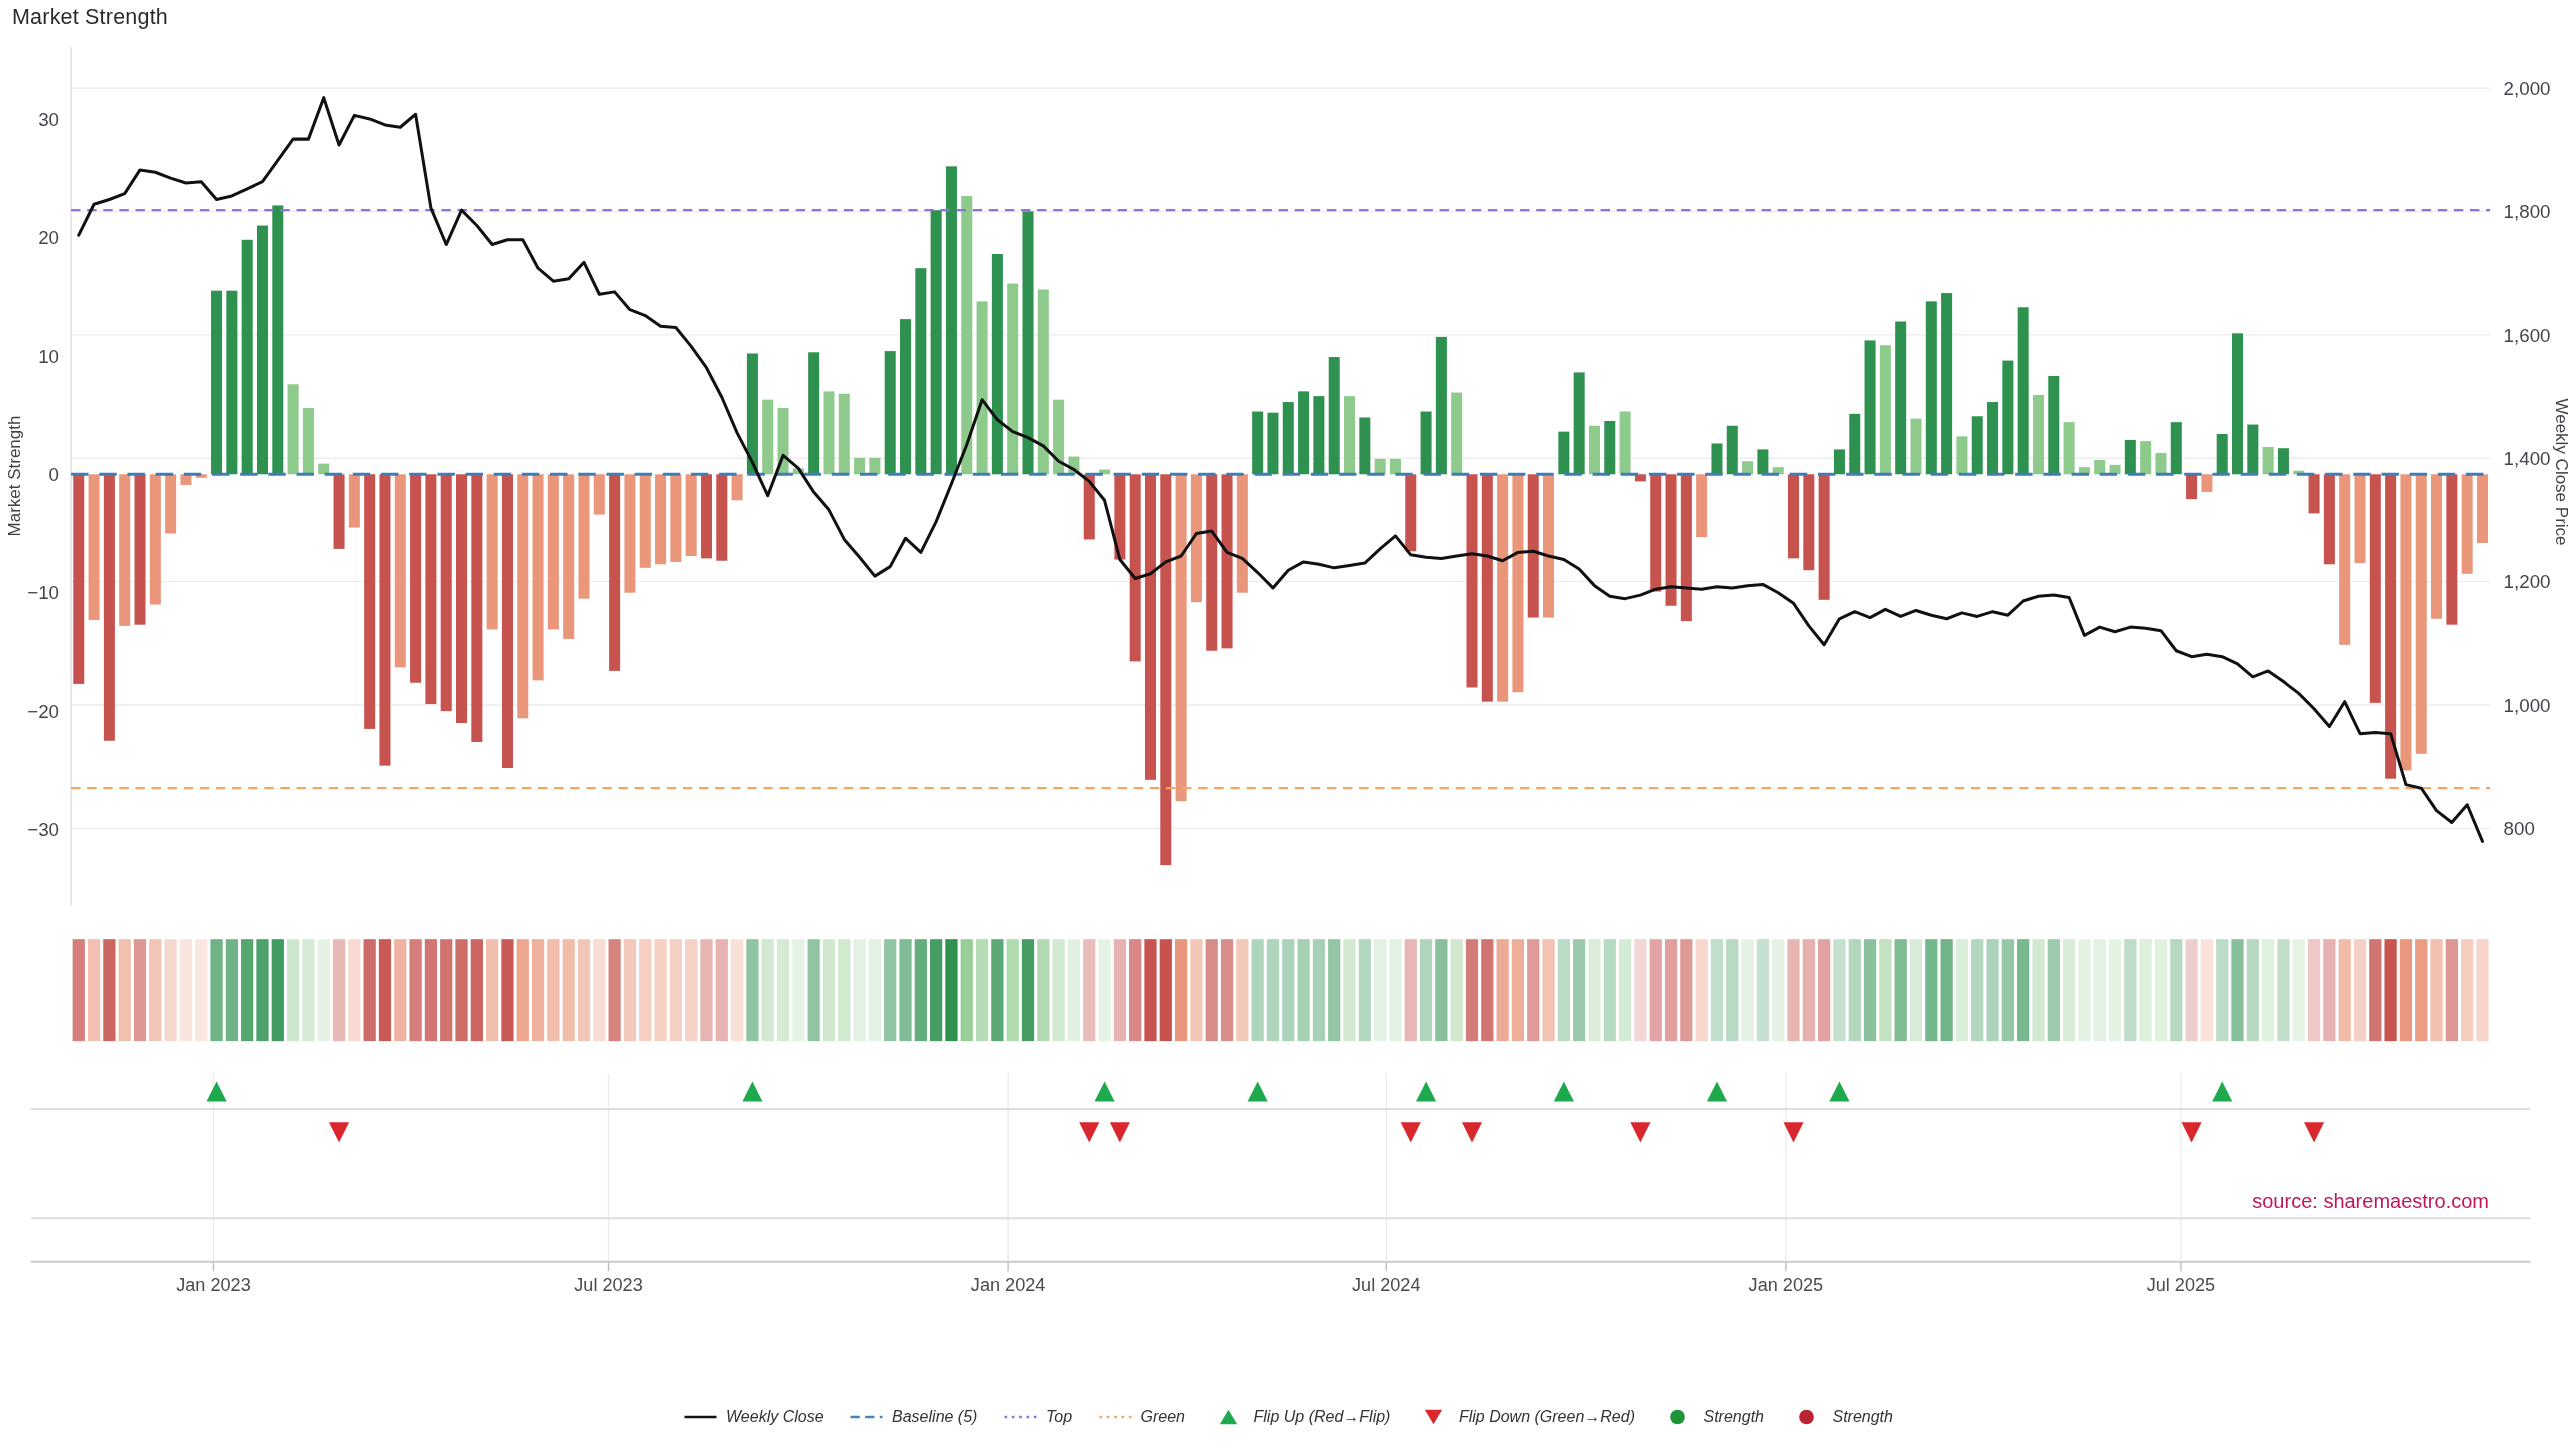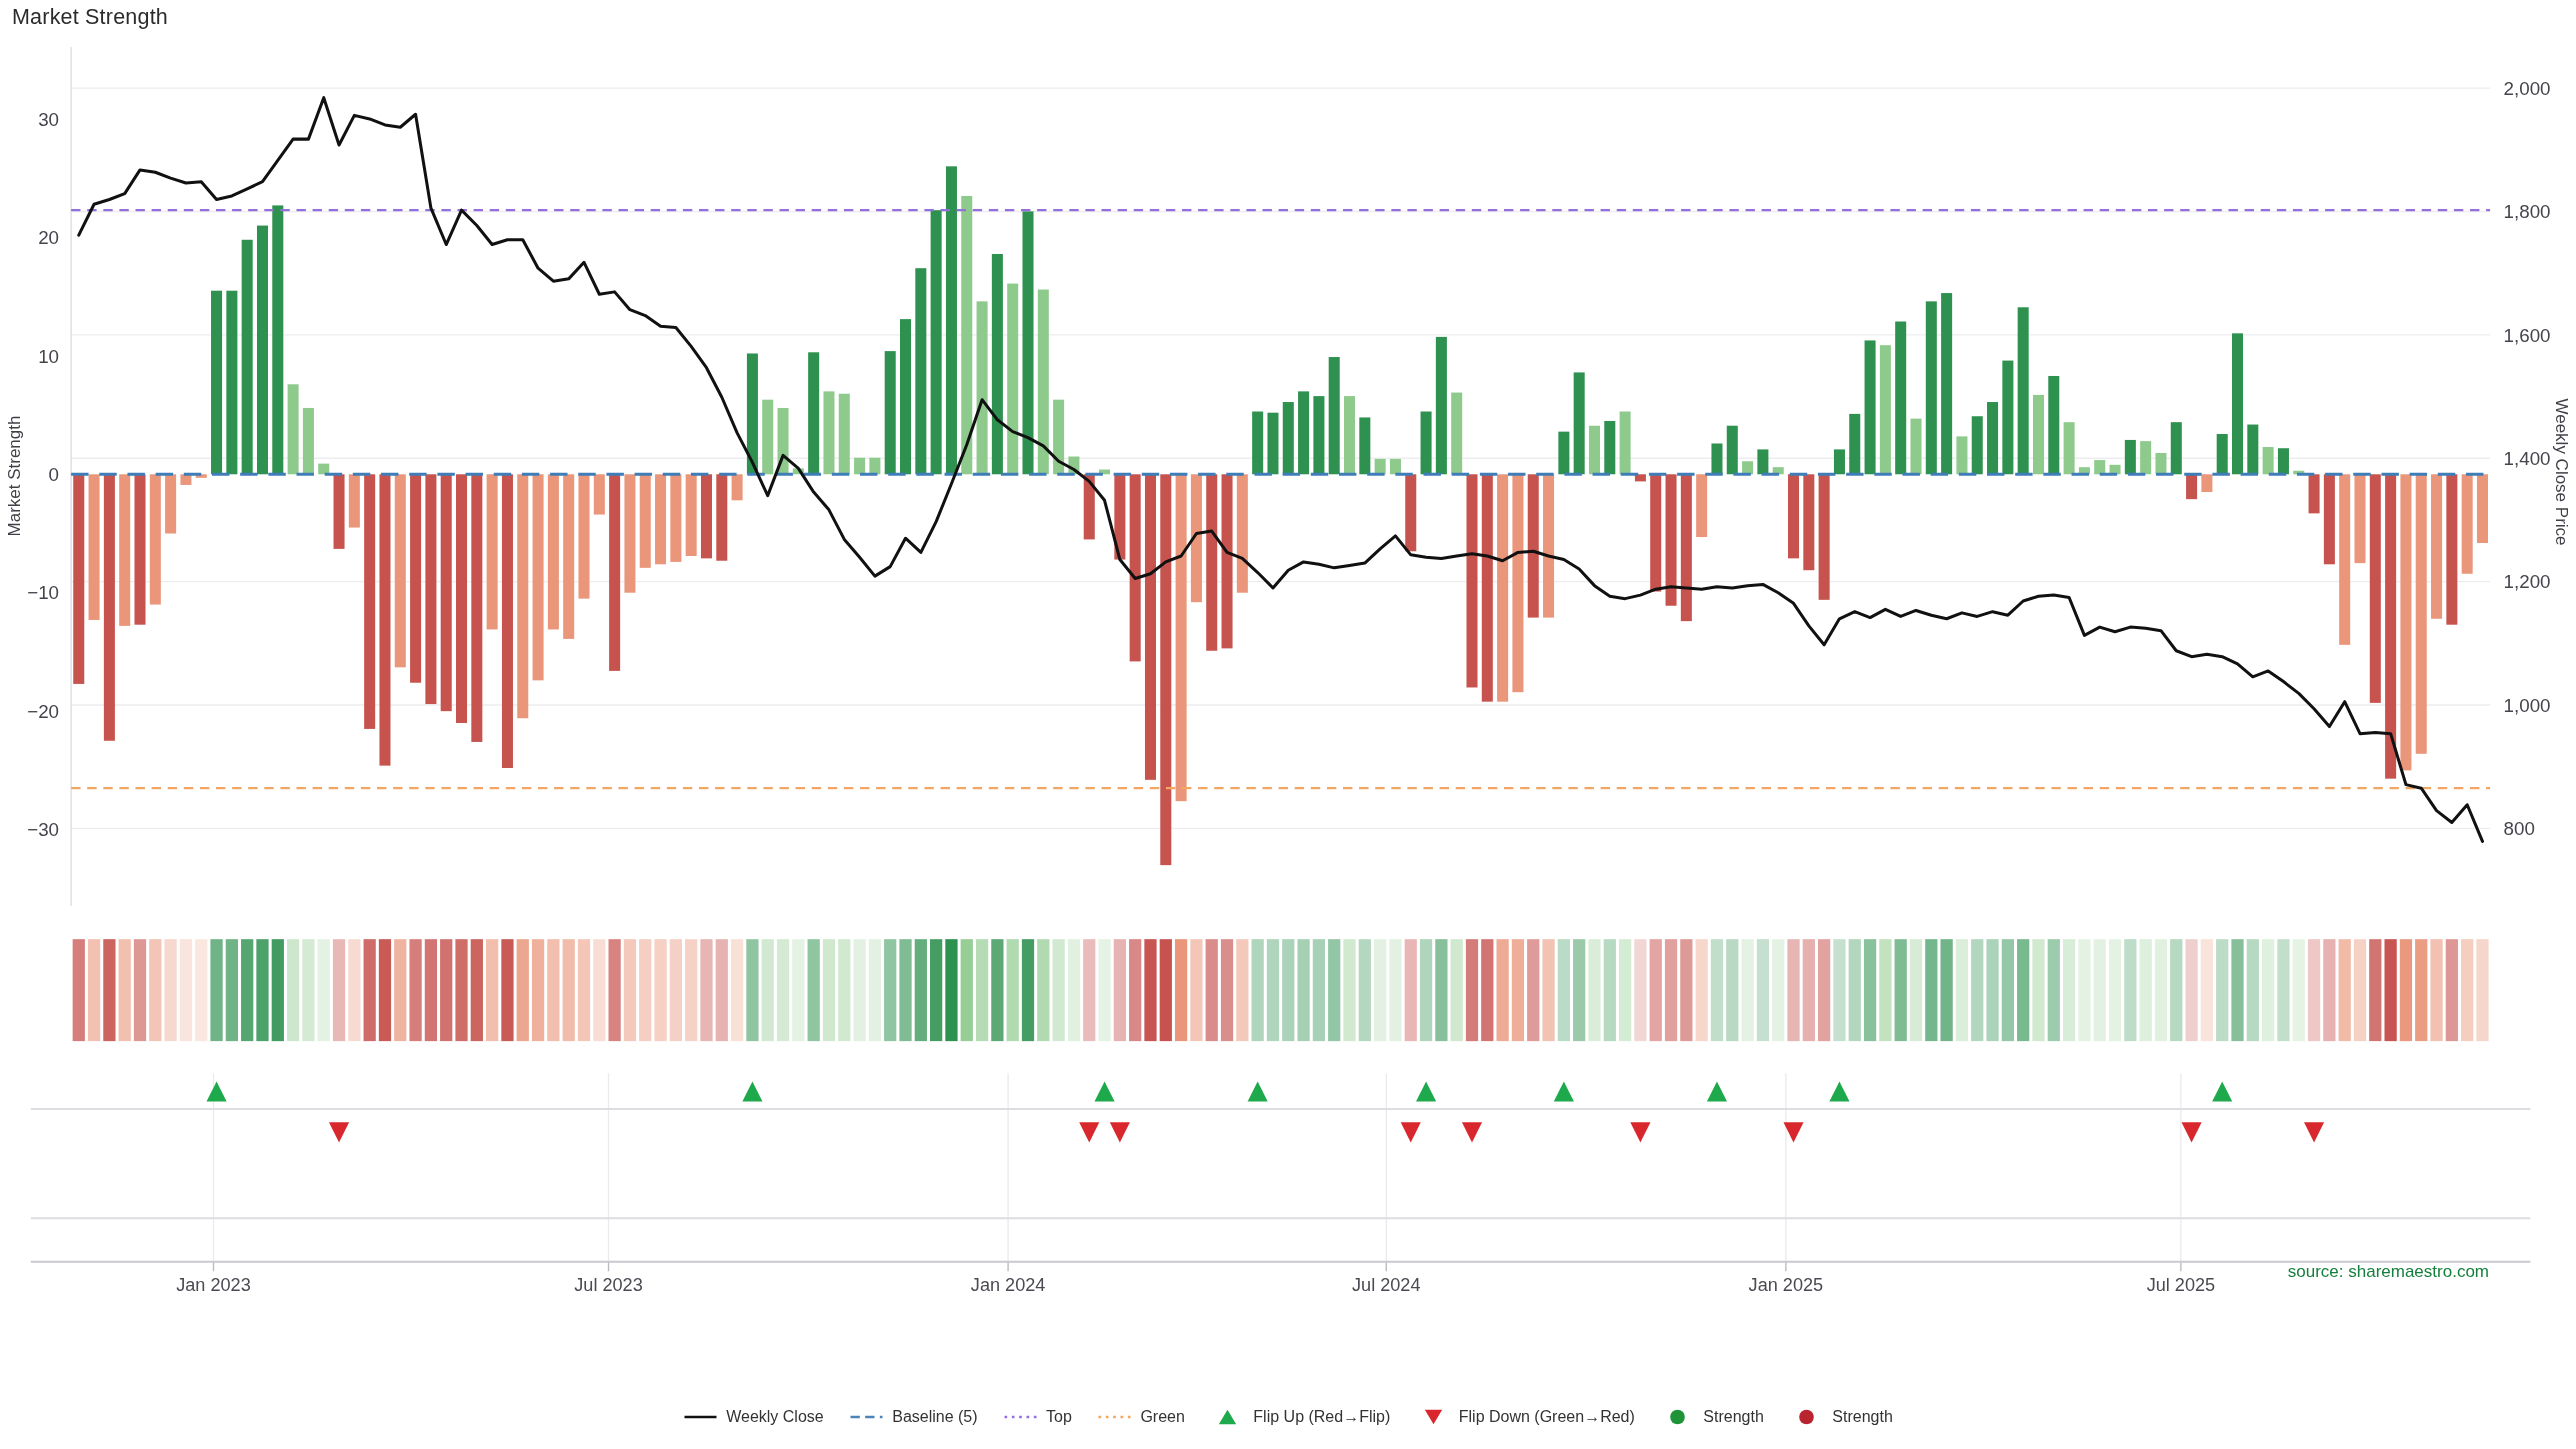--- a/index.html
+++ b/index.html
@@ -3,23 +3,23 @@
 <meta charset="utf-8">
 <style>
   html,body{margin:0;padding:0;background:#ffffff;}
   body{width:2576px;height:1449px;position:relative;font-family:"Liberation Sans",sans-serif;overflow:hidden;}
   .title{position:absolute;left:12px;top:5.4px;font-size:21.5px;color:#2b2b2b;letter-spacing:0.2px;}
   #chart-svg{position:absolute;left:0;top:0;}
   .axis-title-left{position:absolute;left:-79px;top:466px;width:188px;text-align:center;
     transform:rotate(-90deg);font-size:17px;color:#3f3f46;}
   .axis-title-right{position:absolute;left:2467px;top:462px;width:188px;text-align:center;
     transform:rotate(90deg);font-size:17px;color:#3f3f46;}
-  .source{position:absolute;right:87px;top:1262px;font-size:17px;color:#15803d;}
+  .source{position:absolute;right:87px;top:1190px;font-size:20px;color:#be185d;}
   .legend{position:absolute;left:0;top:1407px;width:2576px;display:flex;justify-content:center;
-    align-items:center;gap:25.5px;font-size:16px;color:#333;}
+    align-items:center;gap:25.5px;font-size:16px;color:#333;font-style:italic;}
   .legend-item{display:flex;align-items:center;gap:8px;}
   .legend-swatch{display:inline-block;}
 </style>
 </head>
 <body>
 
 <div class="title">Market Strength</div>
 
 <svg id="chart-svg" width="2576" height="1449" viewBox="0 0 3840 2160">
     <line x1="106" y1="131.36146421845564" x2="3712" y2="131.36146421845564" stroke="#ededf1" stroke-width="2"></line>

